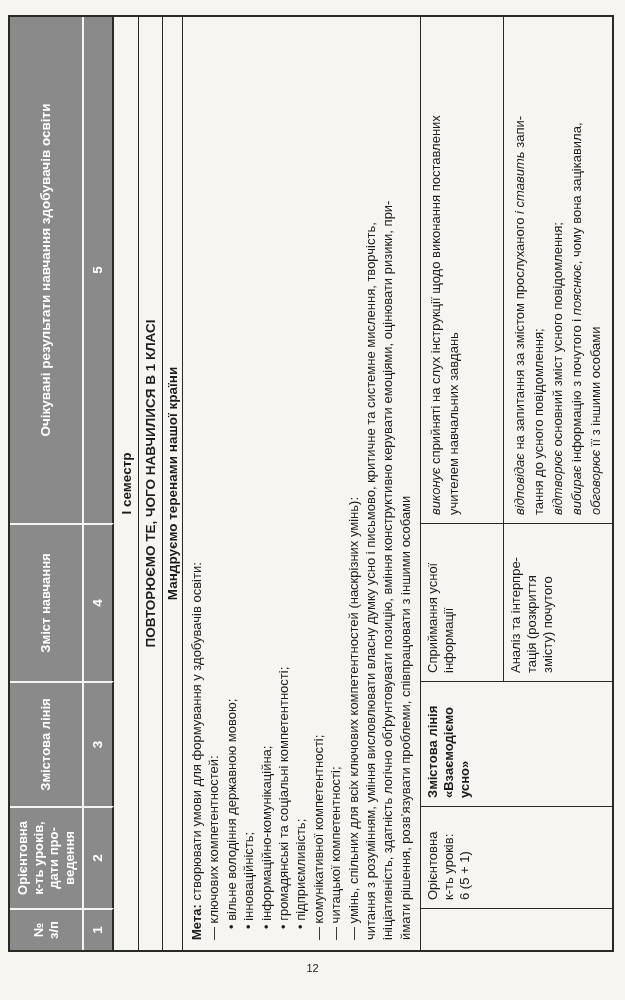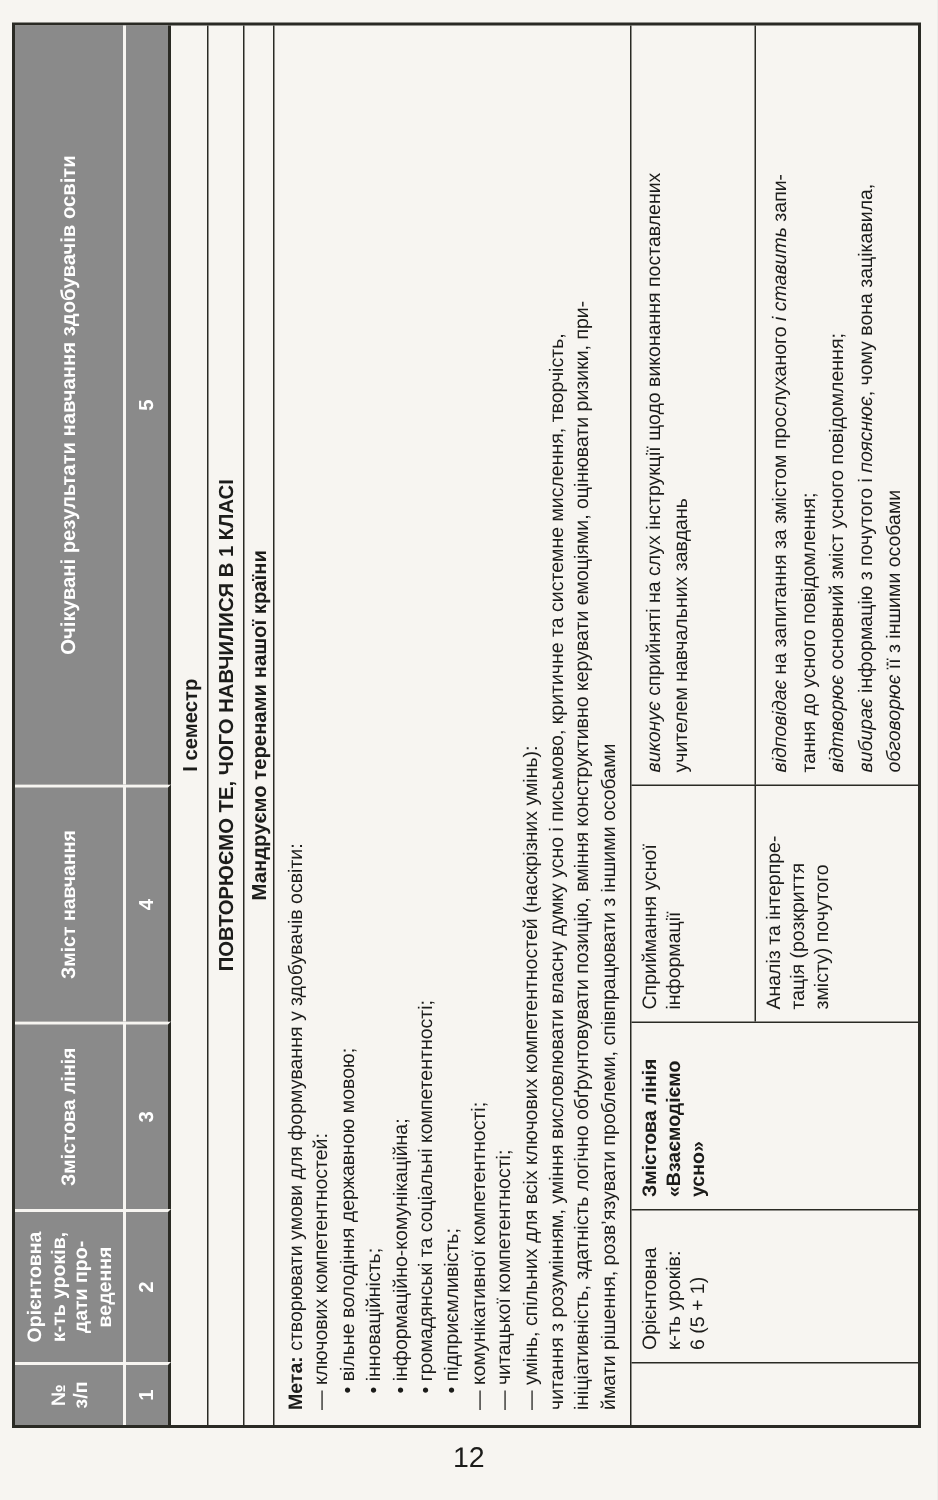--- a/index.html
+++ b/index.html
@@ -64,21 +64,21 @@
   .a-h4{grid-area:1/4/2/5;} .a-h5{grid-area:1/5/2/6;}
   .a-n1{grid-area:2/1/3/2;} .a-n2{grid-area:2/2/3/3;} .a-n3{grid-area:2/3/3/4;}
   .a-n4{grid-area:2/4/3/5;} .a-n5{grid-area:2/5/3/6;}
   .a-sem{grid-area:3/1/4/6;} .a-t1{grid-area:4/1/5/6;} .a-t2{grid-area:5/1/6/6;}
   .a-meta{grid-area:6/1/7/6;}
   .a-e{grid-area:7/1/9/2;} .a-hr{grid-area:7/2/9/3;} .a-ln{grid-area:7/3/9/4;}
   .a-c7{grid-area:7/4/8/5;} .a-o7{grid-area:7/5/8/6;}
   .a-c8{grid-area:8/4/9/5;} .a-o8{grid-area:8/5/9/6;}
   .pageno{
     position:absolute;left:0;right:0;top:962px;text-align:center;
-    font-size:19px;color:var(--ink);
+    font-size:11px;color:var(--ink);
   }
 </style>
 </head>
 <body>
 
 <div class="sheet">
   <div class="tbl">
 
     <div class="cell gray a-h1">
         <div class="ln"><span>№</span></div>

